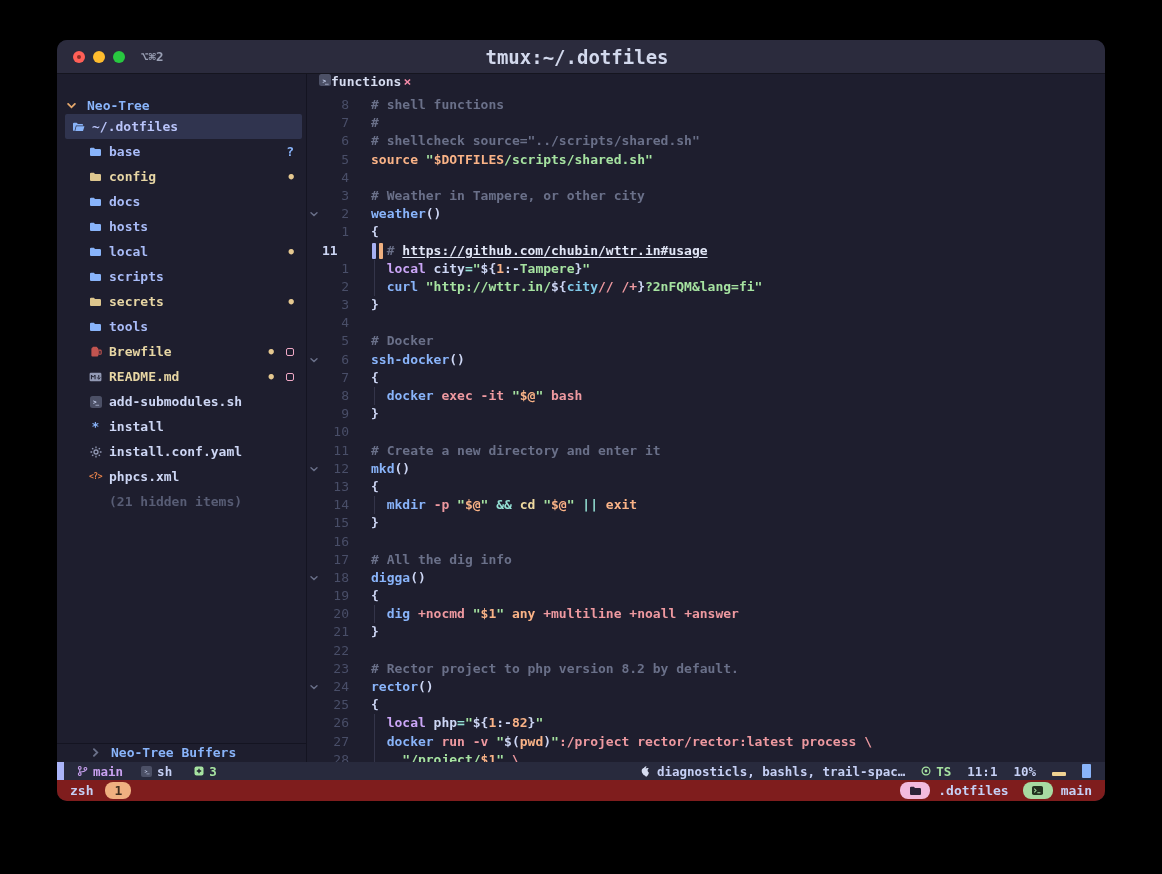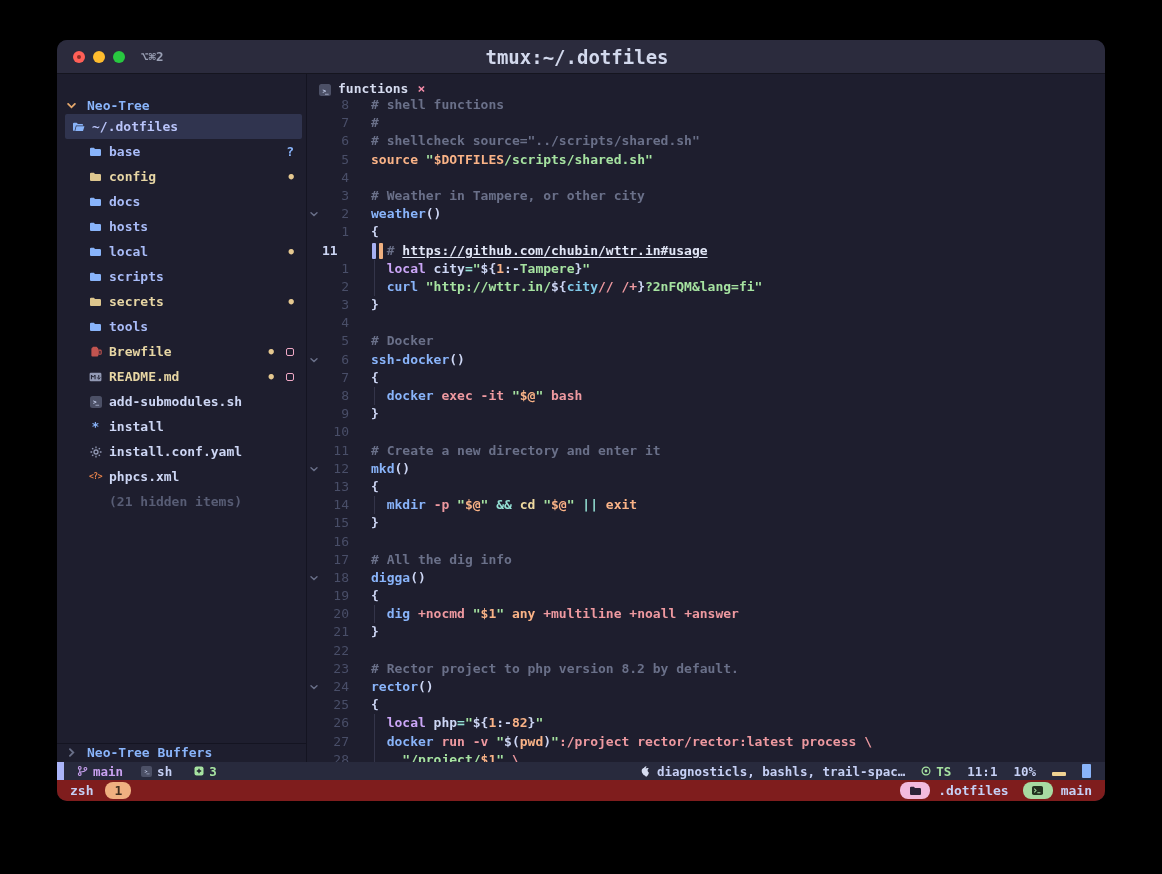--- a/index.html
+++ b/index.html
@@ -37,21 +37,21 @@
   .ic-red{color:#c25450;}
   .ic-gray{color:#9299b4;}
   .ic-orange{color:#e8824a;}
   .dotmark{color:#e5c890;font-size:9px;line-height:1;}
   .sqmark{width:8px;height:8px;border:1.5px solid #f0a9c6;border-radius:2px;display:inline-block;}
   .qmark{color:#89b4fa;}
   #tree-spacer{flex:1 1 auto;}
   #buffers-sep{height:1px;background:#141421;flex:0 0 1px;}
   
   #editor{flex:1 1 auto;display:flex;flex-direction:column;overflow:hidden;}
-  #tabbar{height:22px;flex:0 0 22px;display:flex;align-items:flex-end;padding-left:12px;gap:7px;}
+  #tabbar{height:22px;flex:0 0 22px;display:flex;align-items:flex-start;padding-left:12px;}
   #tab-file-icon{width:12px;height:12px;background:#4c5066;border-radius:2.5px;display:inline-flex;
     align-items:center;justify-content:center;font-size:6px;color:#cdd6f4;letter-spacing:-1px;}
   #tab-close{color:#f38ba8;margin-left:2px;}
   #lines{flex:1 1 auto;overflow:hidden;}
   .crow{height:18.2px;display:flex;white-space:pre;line-height:18.2px;}
   .crow .fold{width:14px;flex:0 0 14px;display:flex;align-items:center;justify-content:center;color:#6a7089;}
   .crow .num{width:28px;flex:0 0 28px;text-align:right;color:#494e68;font-weight:normal;}
   .crow .num.curn{color:#cdd6f4;font-weight:bold;text-align:left;padding-left:1px;}
   .crow .gap{width:22px;flex:0 0 22px;}
   .crow .ct{position:relative;flex:1;}
@@ -168,21 +168,21 @@
                 <circle cx="6" cy="6" r="2" fill="none" stroke="currentColor" stroke-width="1.3"></circle>
                 <g stroke="currentColor" stroke-width="1.3">
                   <path d="M6 0.5V2.2 M6 9.8v1.7 M0.5 6h1.7 M9.8 6h1.7 M2.1 2.1l1.2 1.2 M8.7 8.7l1.2 1.2 M9.9 2.1 8.7 3.3 M3.3 8.7 2.1 9.9"></path>
                 </g>
               </svg></span><span class="lab-fg" style="padding-left: 5px;">install.conf.yaml</span></div>
           <div class="trow" style="padding-left: 30px;"><span class="ticon ic-orange"><span style="font-size:8px;line-height:1;letter-spacing:-0.5px;">&lt;?&gt;</span></span><span class="lab-fg" style="padding-left: 5px;">phpcs.xml</span></div>
           <div class="trow" style="padding-left: 30px;"><span class="ticon"></span><span class="lab-comment" style="padding-left: 5px;">(21 hidden items)</span></div>
         </div>
       <div id="tree-spacer"></div>
       <div id="buffers-sep"></div>
-      <div class="trow" style="padding-left:6px;">
+      <div class="trow" style="padding-left:6px;margin-left:24px;">
         <span class="ticon" style="color:#6a7089">
           <svg width="9" height="9" viewBox="0 0 8 8">
               <polyline points="2.6,1 5.6,4 2.6,7" fill="none" stroke="currentColor" stroke-width="1.6" stroke-linecap="round"></polyline>
             </svg>
         </span>
         <span style="color:#89b4fa;padding-left:7px;">Neo-Tree Buffers</span>
       </div>
     </div>
 
     <div id="editor">

